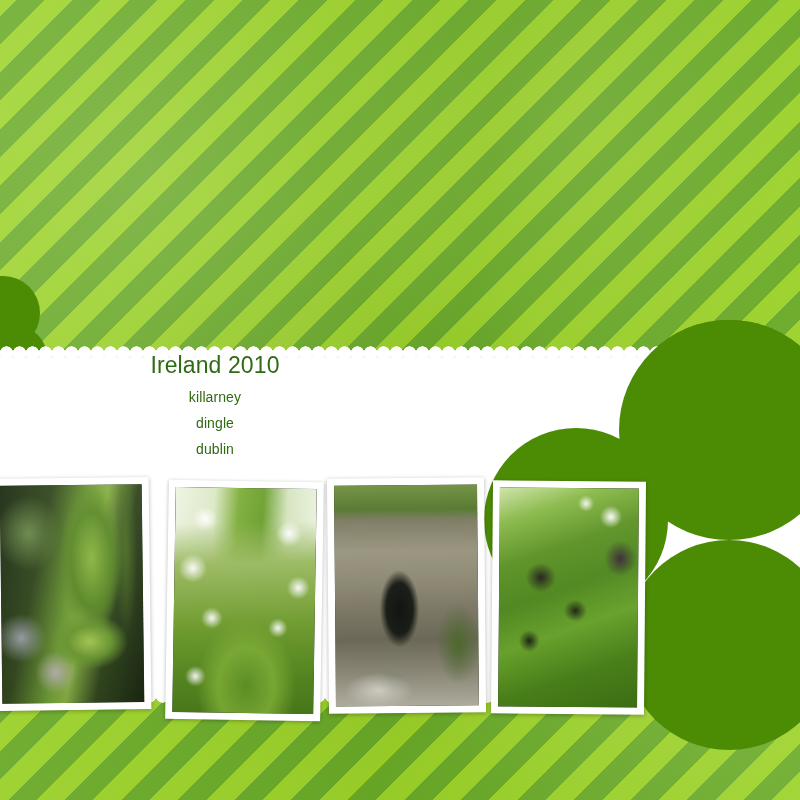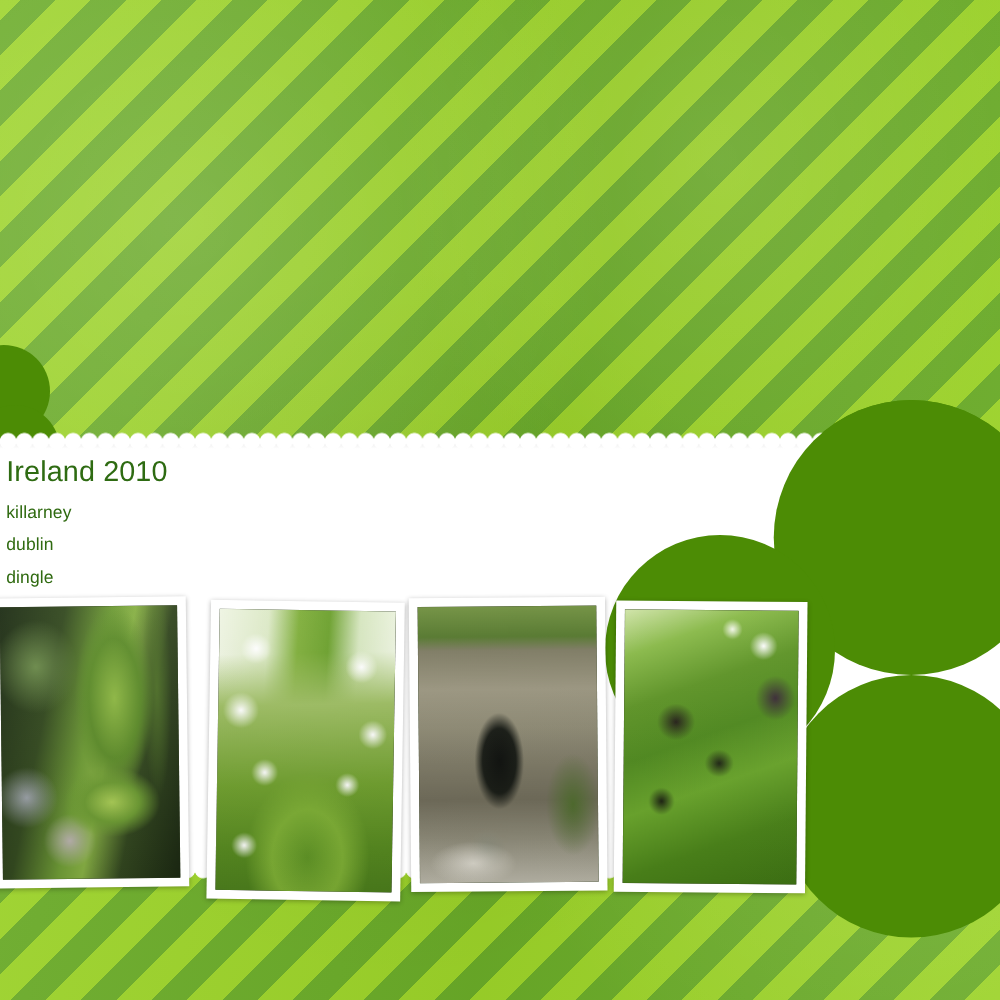--- a/index.html
+++ b/index.html
@@ -90,22 +90,23 @@
     background-size: 13px 14px;
     background-repeat: repeat-x;
   }
   .scallop-top    { top: 346px; }
   .scallop-bottom { top: 689px; }
 
   
   .titles {
     position: absolute;
     left: 5px;
-    top: 364px;
+    top: 352px;
     width: 420px;
+    text-align: center;
   }
   .page-title {
     color: #2e6b12;
     font-size: 23px;
     line-height: 27px;
     letter-spacing: 0.1px;
     margin: 0 0 5px 0;
     font-weight: normal;
   }
   .dest-item {
@@ -225,22 +226,22 @@
   <div class="scallop scallop-top"></div>
   <div class="scallop scallop-bottom"></div>
 
   <div class="circle circle-right-top"></div>
   <div class="circle circle-right-mid"></div>
   <div class="circle circle-right-bottom"></div>
 
   <div class="titles">
     <h1 class="page-title">Ireland 2010</h1>
     <div class="dest-item">killarney</div>
+    <div class="dest-item">dingle</div>
     <div class="dest-item">dublin</div>
-    <div class="dest-item">dingle</div>
   </div>
 
   <div class="photo photo-1">
     <div class="photo-inner">
       <div class="img-moss-trunk-forest"></div>
       <div class="photo-overlay"></div>
     </div>
   </div>
 
   <div class="photo photo-2">

